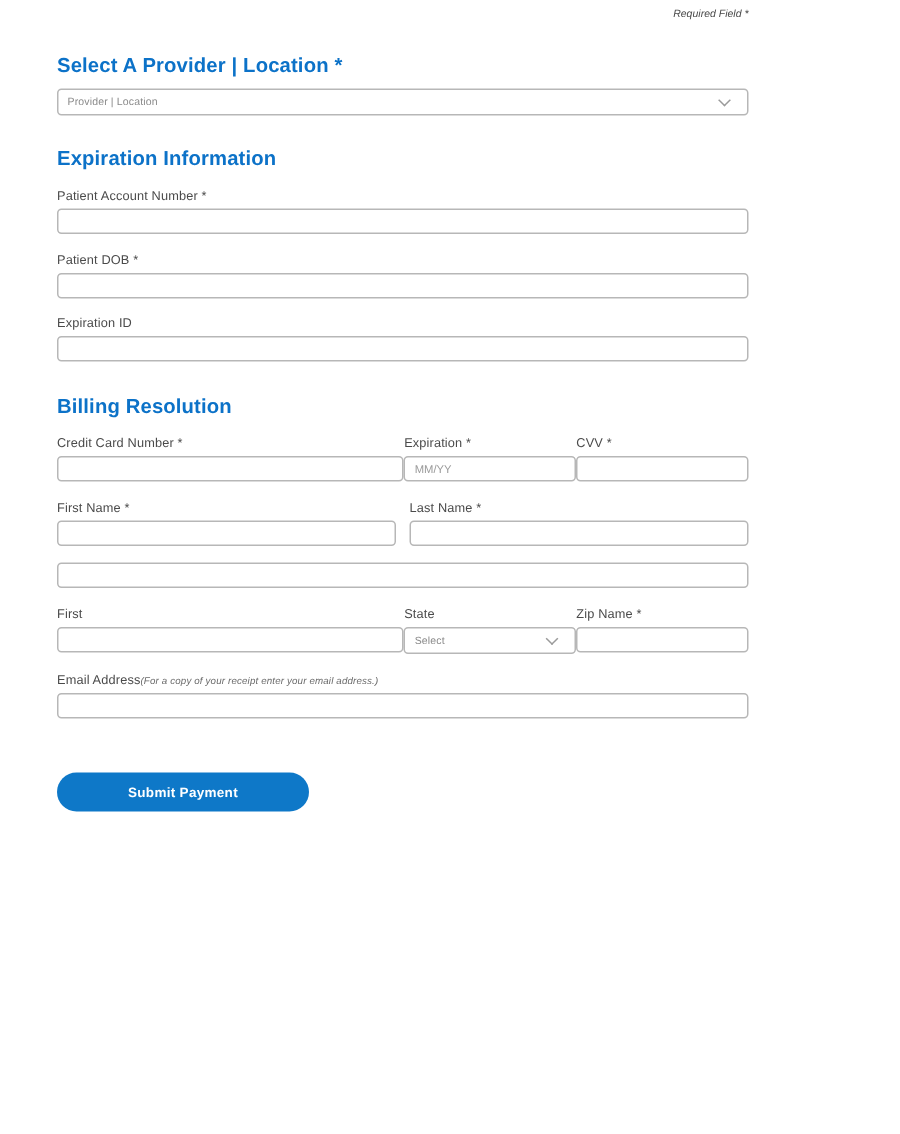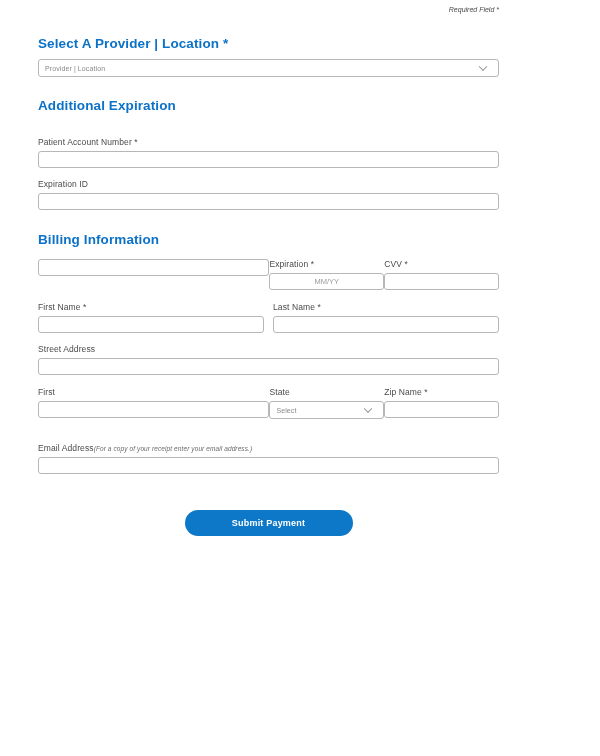--- a/index.html
+++ b/index.html
@@ -24,21 +24,21 @@
     color: #0c72c8;
     font-size: 13.5px;
     font-weight: bold;
     letter-spacing: 0.1px;
   }
   .title-provider { margin-top: 23px; }
   .title-additional { margin-top: 21px; }
   .title-billing { margin-top: 22px; }
   .title-payment { margin-top: 22px; }
 
-  .field { margin-top: 24px; }
+  .field { margin-top: 12px; }
   .field-tight { margin-top: 11px; }
   .field-loose { margin-top: 15px; }
   .field-label {
     display: block;
     font-size: 8.5px;
     color: #4a4a4a;
     margin-bottom: 4px;
     letter-spacing: 0.1px;
   }
   .email-note {
@@ -51,21 +51,20 @@
     width: 100%;
     height: 17px;
     border: 1px solid #b7b7b7;
     border-radius: 3px;
     background: #ffffff;
     font-family: "Liberation Sans", sans-serif;
     font-size: 7.5px;
     color: #555555;
     padding: 0 6px;
     outline: none;
-    text-align: center;
   }
   .text-input::placeholder { color: #9a9a9a; }
 
   .select-box {
     position: relative;
     width: 100%;
     height: 18px;
     border: 1px solid #b7b7b7;
     border-radius: 3px;
     background: #ffffff;
@@ -96,21 +95,21 @@
     margin-top: 12px;
   }
   .col-wide  { width: 250px; }
   .col-half  { width: 250px; flex: 1 1 0; }
   .col-half + .col-half { margin-left: 9px; }
   .col-small { width: 124px; }
 
   .submit-row {
     margin-top: 36px;
     display: flex;
-    justify-content: center;
+    justify-content: flex-start;
   }
   .submit-btn {
     width: 168px;
     height: 26px;
     border: none;
     border-radius: 13px;
     background: #0e78c8;
     color: #ffffff;
     font-family: "Liberation Sans", sans-serif;
     font-size: 9px;
@@ -126,39 +125,44 @@
 
   <div class="required-note">Required Field *</div>
 
   <h2 class="section-title title-provider">Select A Provider | Location *</h2>
 
   <div class="select-box select-provider">
     <span class="select-value">Provider | Location</span>
     <span class="chevron"></span>
   </div>
 
-  <h2 class="section-title title-additional">Additional Expiration</h2>
+  <h2 class="section-title title-additional">Expiration Information</h2>
 
   <div class="field">
     <label class="field-label">Patient Account Number *</label>
     <input class="text-input" type="text" style="">
   </div>
 
 
+  <div class="field">
+    <label class="field-label">Patient DOB *</label>
+    <input class="text-input" type="text" style="">
+  </div>
 
   <div class="field field-tight">
     <label class="field-label">Expiration ID</label>
     <input class="text-input" type="text" style="">
   </div>
 
 
-  <h2 class="section-title title-billing">Billing Information</h2>
+  <h2 class="section-title title-billing">Billing Resolution</h2>
 
   <div class="row">
     <div class="col-wide">
+      <label class="field-label">Credit Card Number *</label>
       <input class="text-input" type="text" style="">
     </div>
     <div class="col-small">
       <label class="field-label">Expiration *</label>
       <input class="text-input" type="text" placeholder="MM/YY" style="">
     </div>
     <div class="col-small">
       <label class="field-label">CVV *</label>
       <input class="text-input" type="text" style="">
     </div>
@@ -169,21 +173,20 @@
       <label class="field-label">First Name *</label>
       <input class="text-input" type="text" style="">
     </div>
     <div class="col-half">
       <label class="field-label">Last Name *</label>
       <input class="text-input" type="text" style="">
     </div>
   </div>
 
   <div class="field field-tight">
-    <label class="field-label">Street Address</label>
     <input class="text-input" type="text" style="">
   </div>
 
   <div class="row">
     <div class="col-wide">
       <label class="field-label">First</label>
       <input class="text-input" type="text" style="">
     </div>
     <div class="col-small">
       <label class="field-label">State</label>

